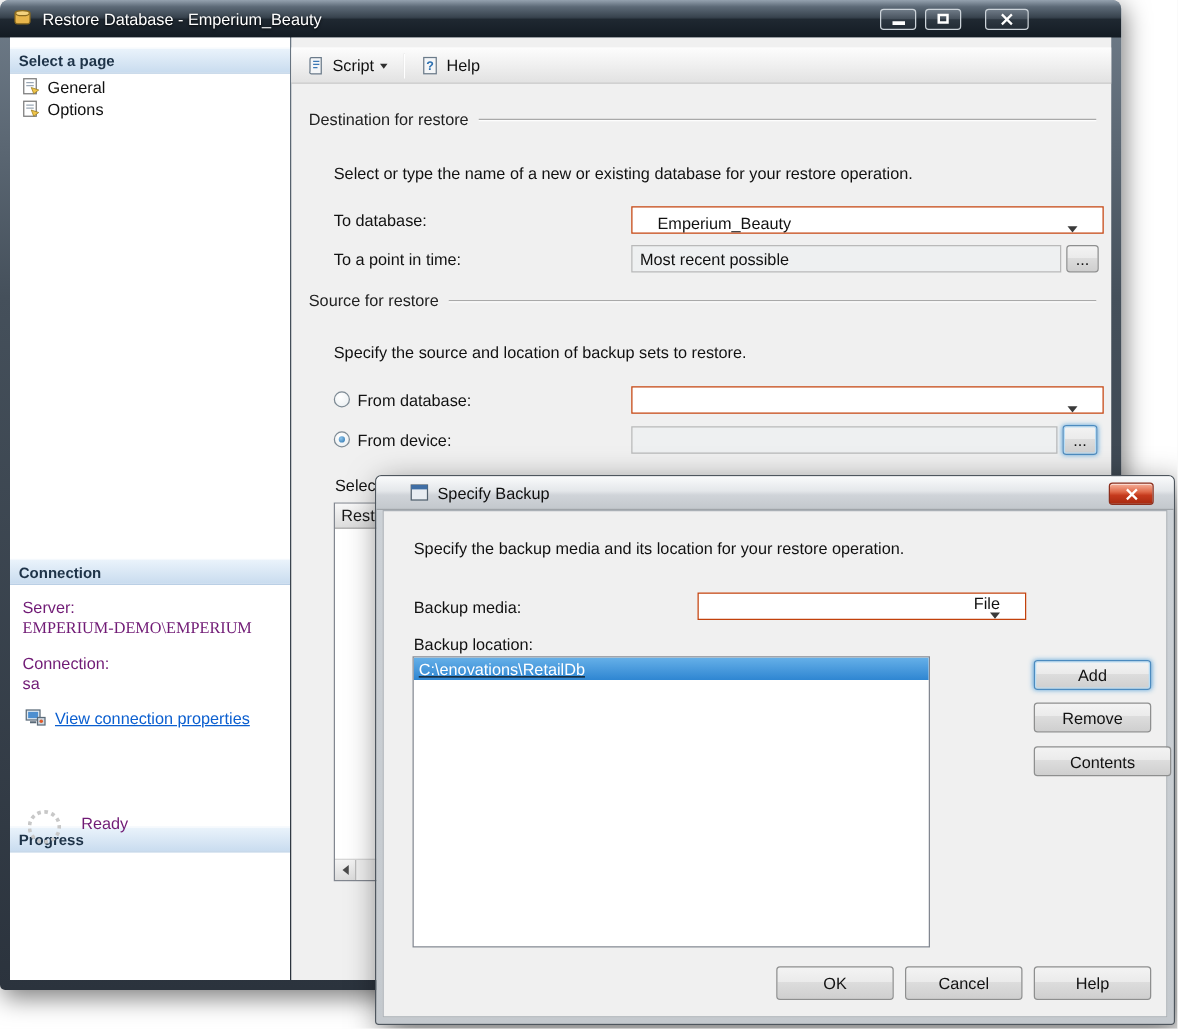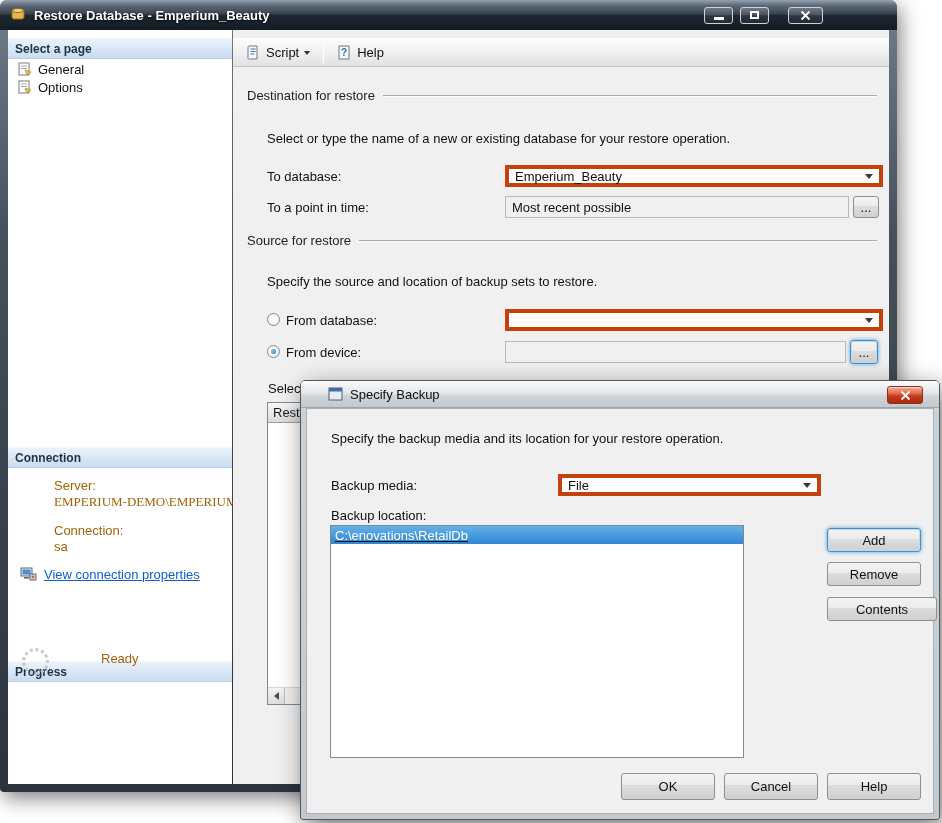--- a/index.html
+++ b/index.html
@@ -14,62 +14,62 @@
     position:absolute; left:0; top:0; width:897px; height:792px;
     border-radius:7px 7px 4px 4px; overflow:hidden;
     background:linear-gradient(180deg,#707d8a 0%,#45505b 30%,#2b333d 100%);
     box-shadow:3px 6px 20px rgba(0,0,0,.5);
   }
   .titlebar {
     position:absolute; top:0; left:0; right:0; height:30px;
     display:flex; align-items:center; gap:8px; padding:0 10px;
     background:linear-gradient(180deg,#95a2af 0%,#5d6a77 18%,#38434e 46%,#1f2831 52%,#131b23 100%);
   }
-  .titlebar .title { color:#fff; font-size:13px; text-shadow:0 1px 2px rgba(0,0,0,.85);font-weight:bold; }
+  .titlebar .title { color:#fff; font-size:13px; text-shadow:0 1px 2px rgba(0,0,0,.85); }
   .win-controls { margin-left:auto; display:flex; align-items:center; gap:7px; padding-right:64px; }
   .win-btn {
     width:29px; height:17px; border:1px solid #ccd3d9; border-radius:3px;
     background:linear-gradient(180deg,#6e7a86,#49545f 45%,#2e3842 52%,#232c35);
     display:flex; align-items:center; justify-content:center; cursor:default;
   }
   .win-btn.close { width:35px; margin-left:12px; }
   .glyph-min { width:10px; height:3px; background:#fff; margin-top:6px; }
   .glyph-max { width:9px; height:8px; border:2px solid #fff; }
 
   .sidebar { position:absolute; left:8px; top:30px; width:224px; bottom:8px; background:#fff; }
   .band {
     position:absolute; left:0; right:0; height:21px; line-height:20px; padding-left:7px;
     font-size:12px; font-weight:bold; color:#1e3348;
     background:linear-gradient(180deg,#eaf3fb,#c9dcef);
     border-top:1px solid #f5f9fd; border-bottom:1px solid #bacfe5;
   }
   .page-item { position:absolute; left:10px; display:flex; align-items:center; gap:6px; height:16px; cursor:default; }
-  .side-lbl { position:absolute; left:10px; font-size:13px; color:#a16207; white-space:nowrap;margin-left:36px; }
+  .side-lbl { position:absolute; left:10px; font-size:13px; color:#701a75; white-space:nowrap; }
   .link-row { position:absolute; left:12px; display:flex; align-items:center; gap:7px; }
   .link-text { color:#0b5fd0; text-decoration:underline; font-size:13px; cursor:pointer; }
   .spinner { position:absolute; width:27px; height:27px; border-radius:50%; border:3px dotted #c8c8c8; }
 
   .main-panel { position:absolute; left:233px; top:30px; right:8px; bottom:8px; background:#f0f0f0; }
   .toolbar {
     position:absolute; left:0; right:0; top:8px; height:29px;
     display:flex; align-items:center; gap:2px; padding:0 6px;
     background:linear-gradient(180deg,#fcfcfc,#eeeeee 55%,#e2e2e2);
     border-top:1px solid #ffffff; border-bottom:1px solid #c6c6c6;
   }
   .tool-btn { display:flex; align-items:center; gap:5px; height:24px; padding:0 7px; border-radius:2px; font-size:13px; cursor:default; }
   .tool-sep { width:1px; height:20px; background:#c2c2c2; border-right:1px solid #fff; margin:0 4px; }
   .dd-arrow { width:0; height:0; border-left:3.5px solid transparent; border-right:3.5px solid transparent; border-top:4.5px solid #2e2e2e; }
 
   .group { position:absolute; display:flex; align-items:center; font-size:13px; color:#222; white-space:nowrap; }
   .etch { flex:1; margin-left:8px; height:2px; border-top:1px solid #a9a9a9; border-bottom:1px solid #fdfdfd; }
   .lbl { position:absolute; font-size:13px; color:#111; white-space:nowrap; }
 
   .combo {
-    position:absolute; height:22px; border:4px solid #c2410c; background:#fff;
-    display:flex; align-items:center; padding:0 6px; font-size:13px; cursor:default;
+    position:absolute; height:22px; border:1px solid #c2410c; background:#fff;
+    display:flex; align-items:flex-end; padding:0 20px; font-size:13px; cursor:default;
   }
   .combo .arrow { margin-left:auto; width:0; height:0; border-left:4px solid transparent; border-right:4px solid transparent; border-top:5px solid #3a3a3a; }
   .field {
     position:absolute; height:22px; border:1px solid #b9b9b9; background:#eef0f1;
     display:flex; align-items:center; padding:0 6px; font-size:13px; color:#111;
   }
   .btn {
     border:1px solid #8e8f8f; border-radius:3px; font-size:13px; color:#111; cursor:default;
     background:linear-gradient(180deg,#f3f3f3,#ebebeb 45%,#dddddd 46%,#cfcfcf);
     display:flex; align-items:center; justify-content:center;
@@ -281,21 +281,21 @@
     </div>
     <div class="dialog-close">
       <svg width="11" height="11" viewBox="0 0 11 11">
         <path d="M1.5 1.5 L9.5 9.5 M9.5 1.5 L1.5 9.5" stroke="#fff" stroke-width="1.8"></path>
       </svg>
     </div>
 
     <span class="lbl" style="left:30px; top:50px;">Specify the backup media and its location for your restore operation.</span>
 
     <span class="lbl" style="left:30px; top:97px;">Backup media:</span>
-    <div class="combo" style="left:257px; top:93px; width:263px;">
+    <div class="combo" style="left:257px; top:93px; width:263px;flex-direction:column;">
       <span>File</span>
       <span class="arrow"></span>
     </div>
 
     <span class="lbl" style="left:30px; top:127px;">Backup location:</span>
 
     <div class="listbox">
       <div class="list-item selected">
         <span>C:\enovations\RetailDb</span>
       </div>

